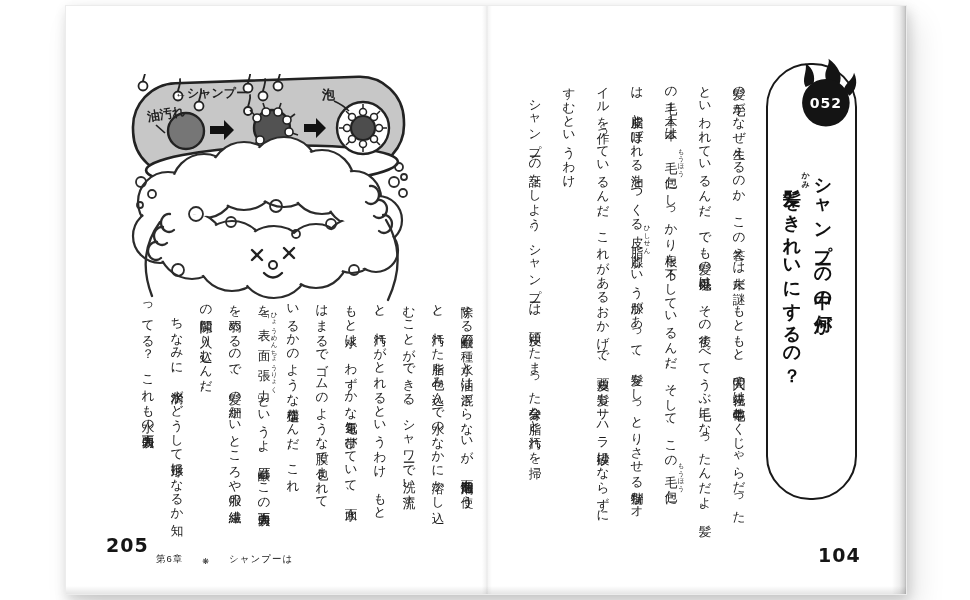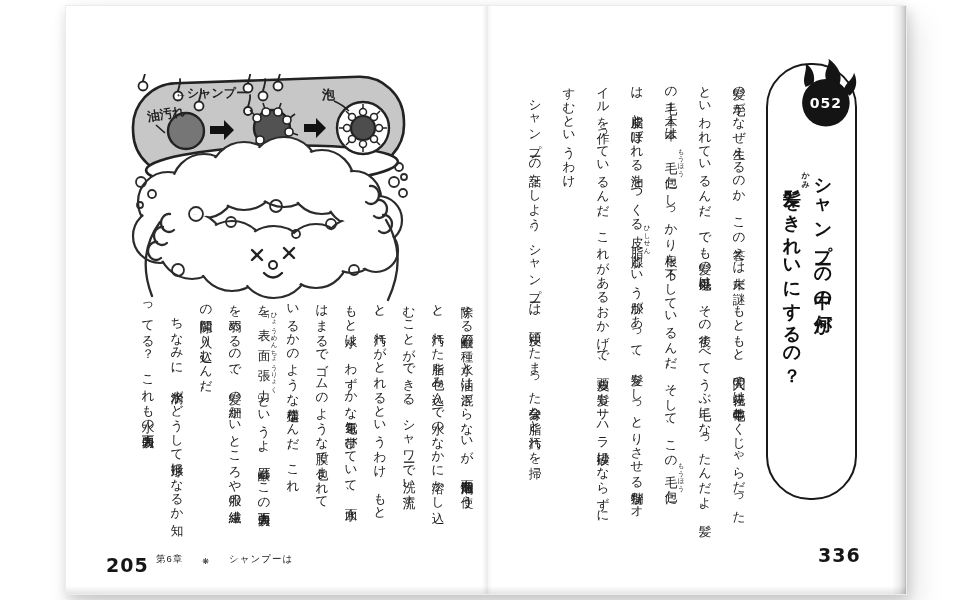--- a/index.html
+++ b/index.html
@@ -33,21 +33,21 @@
               left:712px;top:160px;height:260px;font-size:18px;font-weight:bold;
               line-height:28px;letter-spacing:1.5px;color:#111;}
   .title-text .tline{margin:0;}
   .title-text ruby rt{font-size:8px;font-weight:bold;}
   .flame{position:absolute;left:722px;top:50px;width:74px;height:76px;}
   .flame text{font-family:"DejaVu Sans",sans-serif;font-weight:bold;}
 
   
   .pagenum{position:absolute;font-family:"DejaVu Sans",sans-serif;font-weight:bold;
            font-size:19px;letter-spacing:1px;color:#161616;}
-  .pagenum.left{left:40px;top:548px;}
+  .pagenum.left{left:40px;top:528px;}
   .pagenum.right{left:752px;top:538px;}
   .chapter-line{position:absolute;left:90px;top:547px;font-size:9.5px;font-weight:normal;
                 color:#1b1b1b;letter-spacing:1px;display:flex;align-items:flex-end;gap:19px;}
   .chapter-sep{font-size:8px;line-height:1;}
 
   
   .illustration{position:absolute;left:60px;top:68px;width:290px;height:260px;}
   .hand{font-weight:bold;fill:#222;}
 </style>
 </head>
@@ -245,18 +245,18 @@
         <circle cx="43" cy="50" r="27"></circle>
       </g>
       <text x="43" y="56" text-anchor="middle" font-size="16" fill="#ffffff" letter-spacing="1">052</text>
     </svg>
 
     <div class="vtext body-right">
       <p>髪の毛がなぜ生えるのか、この答えは未だ謎。もともと、人間の先祖は体中毛むくじゃらだったといわれているんだ。でも髪の毛以外は、その後すべてうぶ毛になったんだよ。髪の毛１本１本は、<ruby>毛包<rt>もうほう</rt></ruby>にしっかり根を下ろしているんだ。そして、この<ruby>毛包<rt>もうほう</rt></ruby>には、皮脂と呼ばれる油をつくる<ruby>皮脂腺<rt>ひしせん</rt></ruby>という腺があって、髪をしっとりさせる特別なオイルを作っているんだ。これがあるおかげで、頭皮も髪もサハラ砂漠にならずにすむというわけ。</p>
       <p class="indent">シャンプーの話をしよう。シャンプーは、頭皮にたまった余分な脂と汚れを掃</p>
     </div>
 
-    <div class="pagenum right">336</div>
+    <div class="pagenum right">104</div>
   </div>
 
   <div class="page-edge"></div>
   <div class="page-edge-bottom"></div>
 </div>
 
 </body></html>

